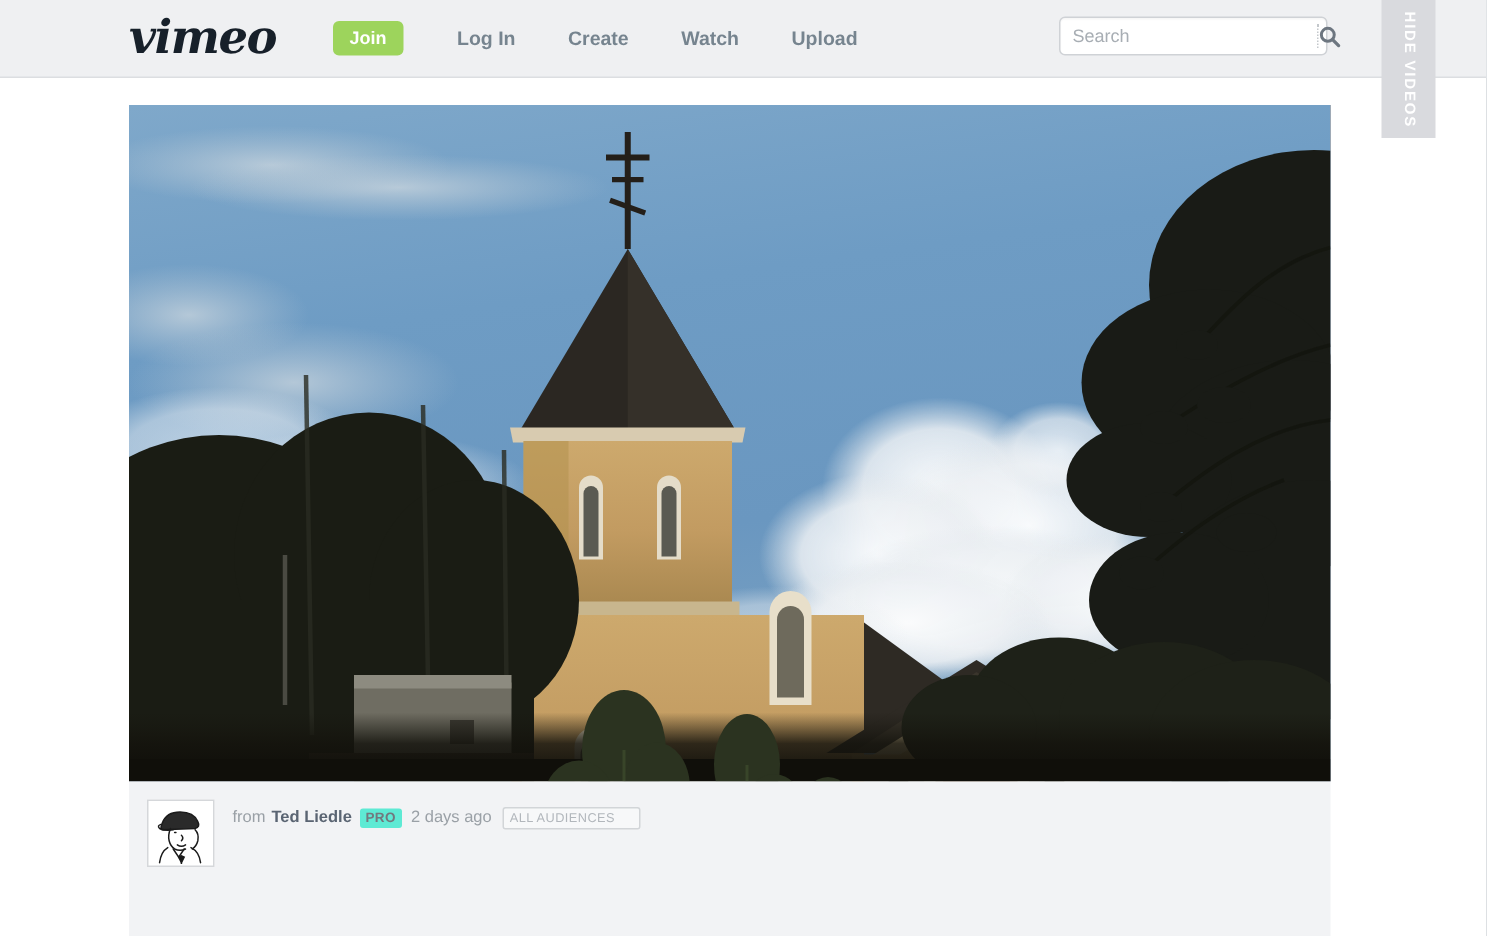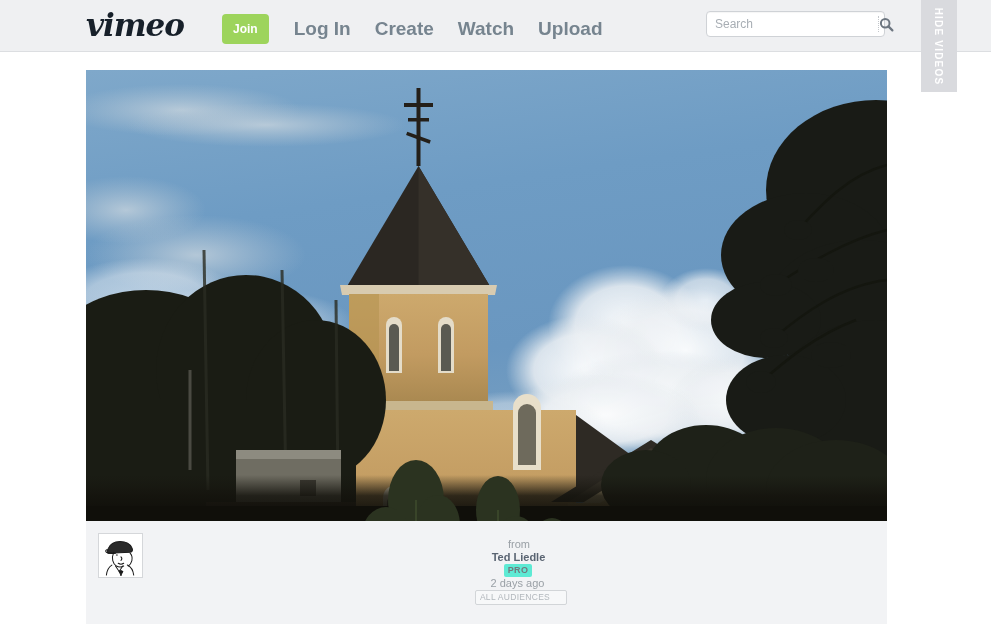--- a/index.html
+++ b/index.html
@@ -29,38 +29,38 @@
     font-style: italic;
     font-weight: bold;
     font-size: 31px;
     letter-spacing: -1px;
     color: #17202a;
     line-height: 38px;
     user-select: none;
   }
   .nav {
     position: absolute; left: 222px; top: 14px;
-    display: flex; gap: 1px;
+    display: flex; align-items: center; gap: 12px;
   }
   .join-btn {
     display: inline-block;
     background: #9dd45c;
     color: #ffffff;
     font-size: 12px;
     font-weight: bold;
     padding: 5px 11px 6px 11px;
     border-radius: 4px;
     border: none;
     line-height: 12px;
     cursor: pointer;
     font-family: "Liberation Sans", sans-serif;
   }
   .nav-link {
     color: #76848f;
-    font-size: 19px;
+    font-size: 13px;
     font-weight: bold;
     text-decoration: none;
     padding: 4px 0;
     margin-left: 23px;
     cursor: pointer;
     white-space: nowrap;
   }
   .nav-link:first-of-type { margin-left: 24px; }
 
   
@@ -157,21 +157,20 @@
     line-height: 30px;
     letter-spacing: -0.4px;
     cursor: pointer;
   }
   .video-meta {
     margin-top: 5px;
     display: flex; align-items: center;
     font-size: 11px;
     color: #9aa0a6;
     line-height: 13px;
-    flex-direction: column;
   }
   .meta-from { color: #9aa0a6; margin-right: 4px; }
   .meta-author {
     color: #5a6472; font-weight: bold; text-decoration: none;
     cursor: pointer; margin-right: 5px;
   }
   .badge-pro {
     display: inline-block;
     background: #5eead4;
     color: #72787e;

